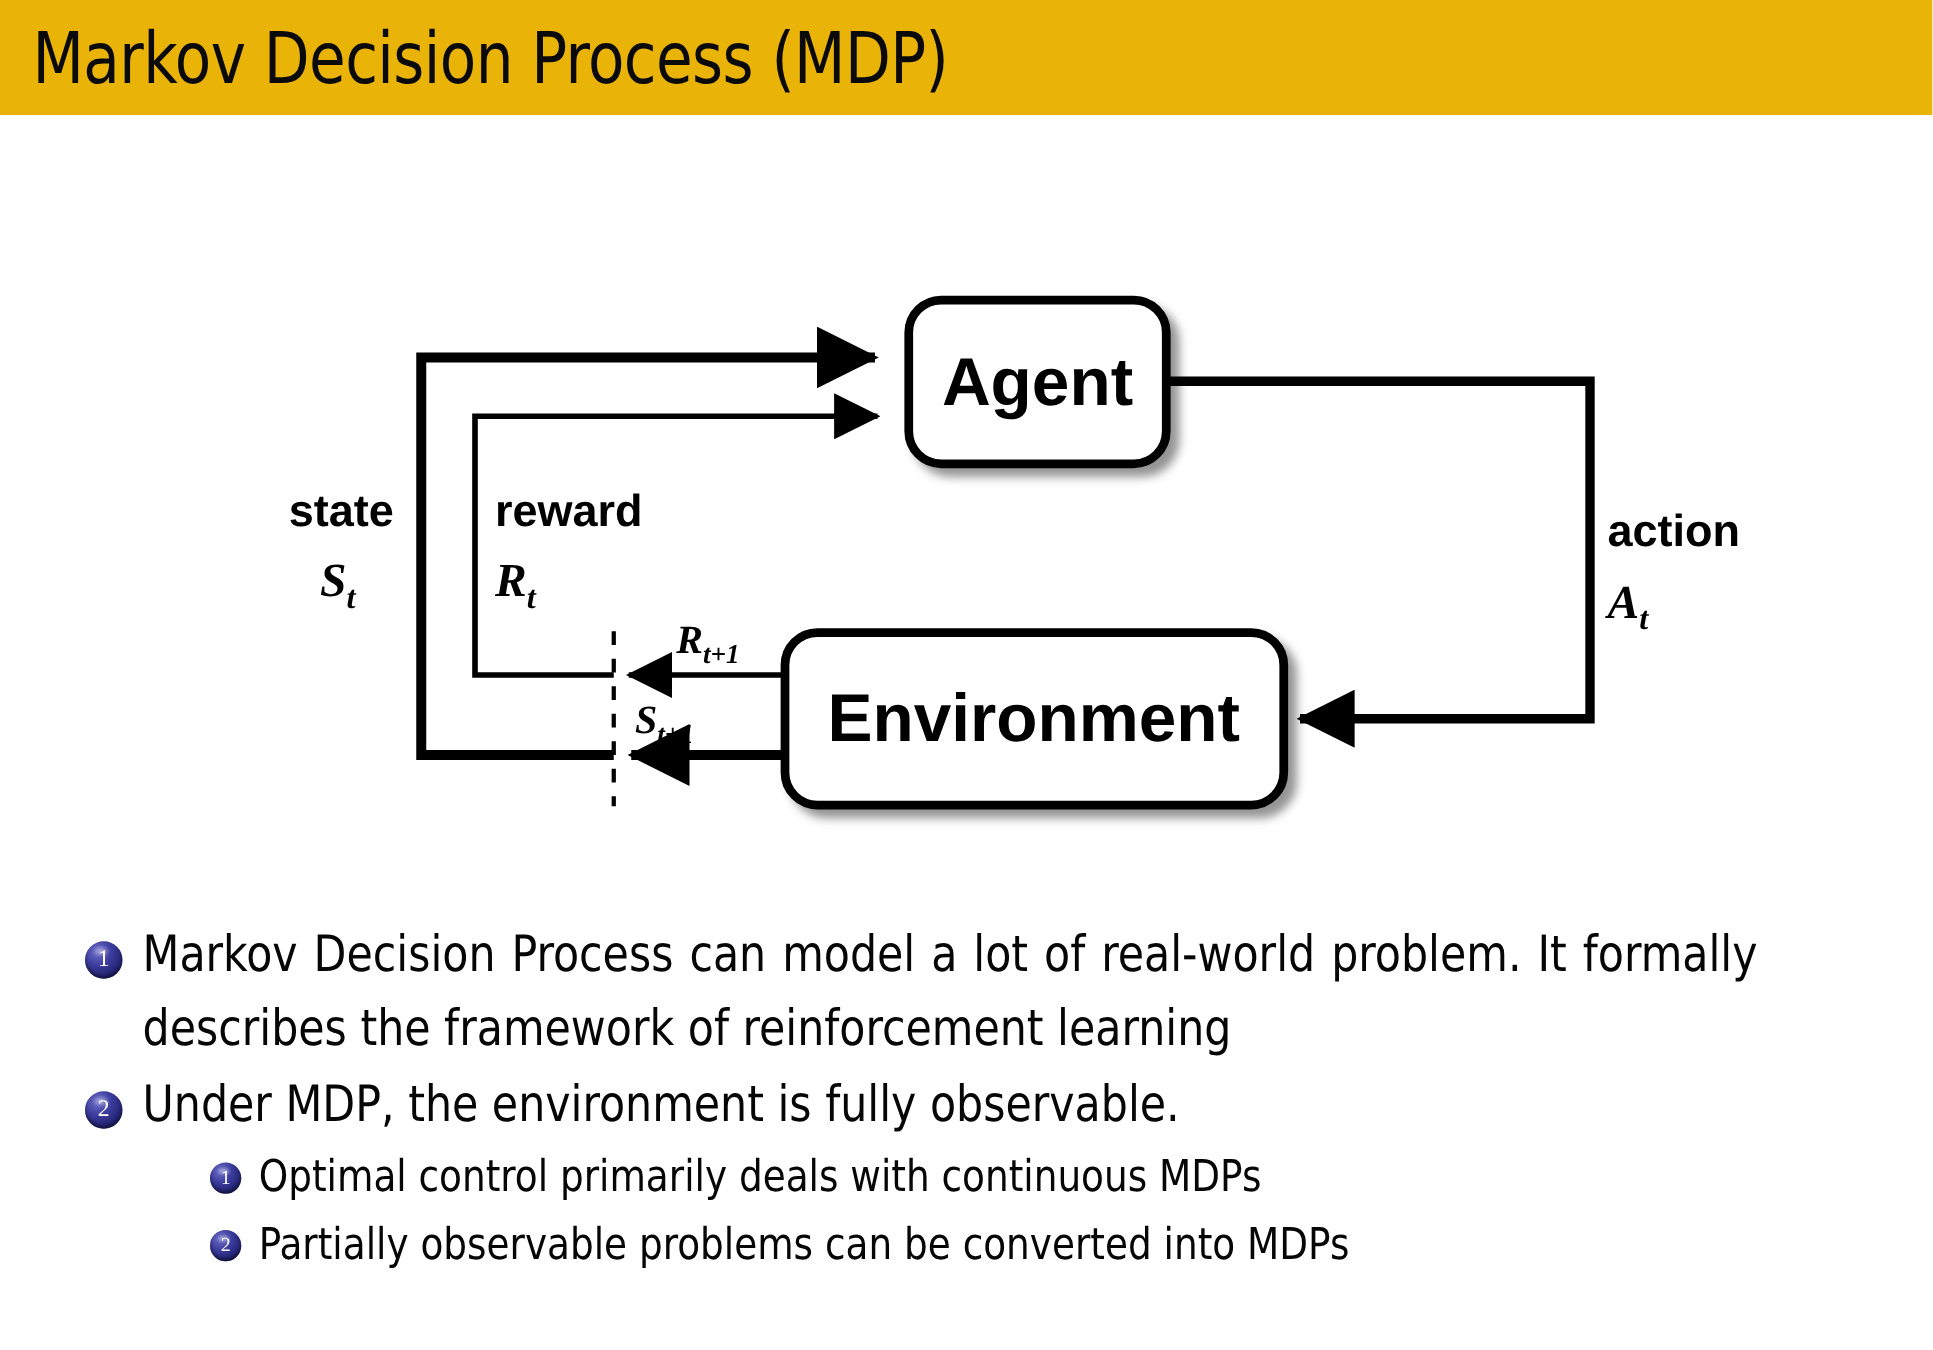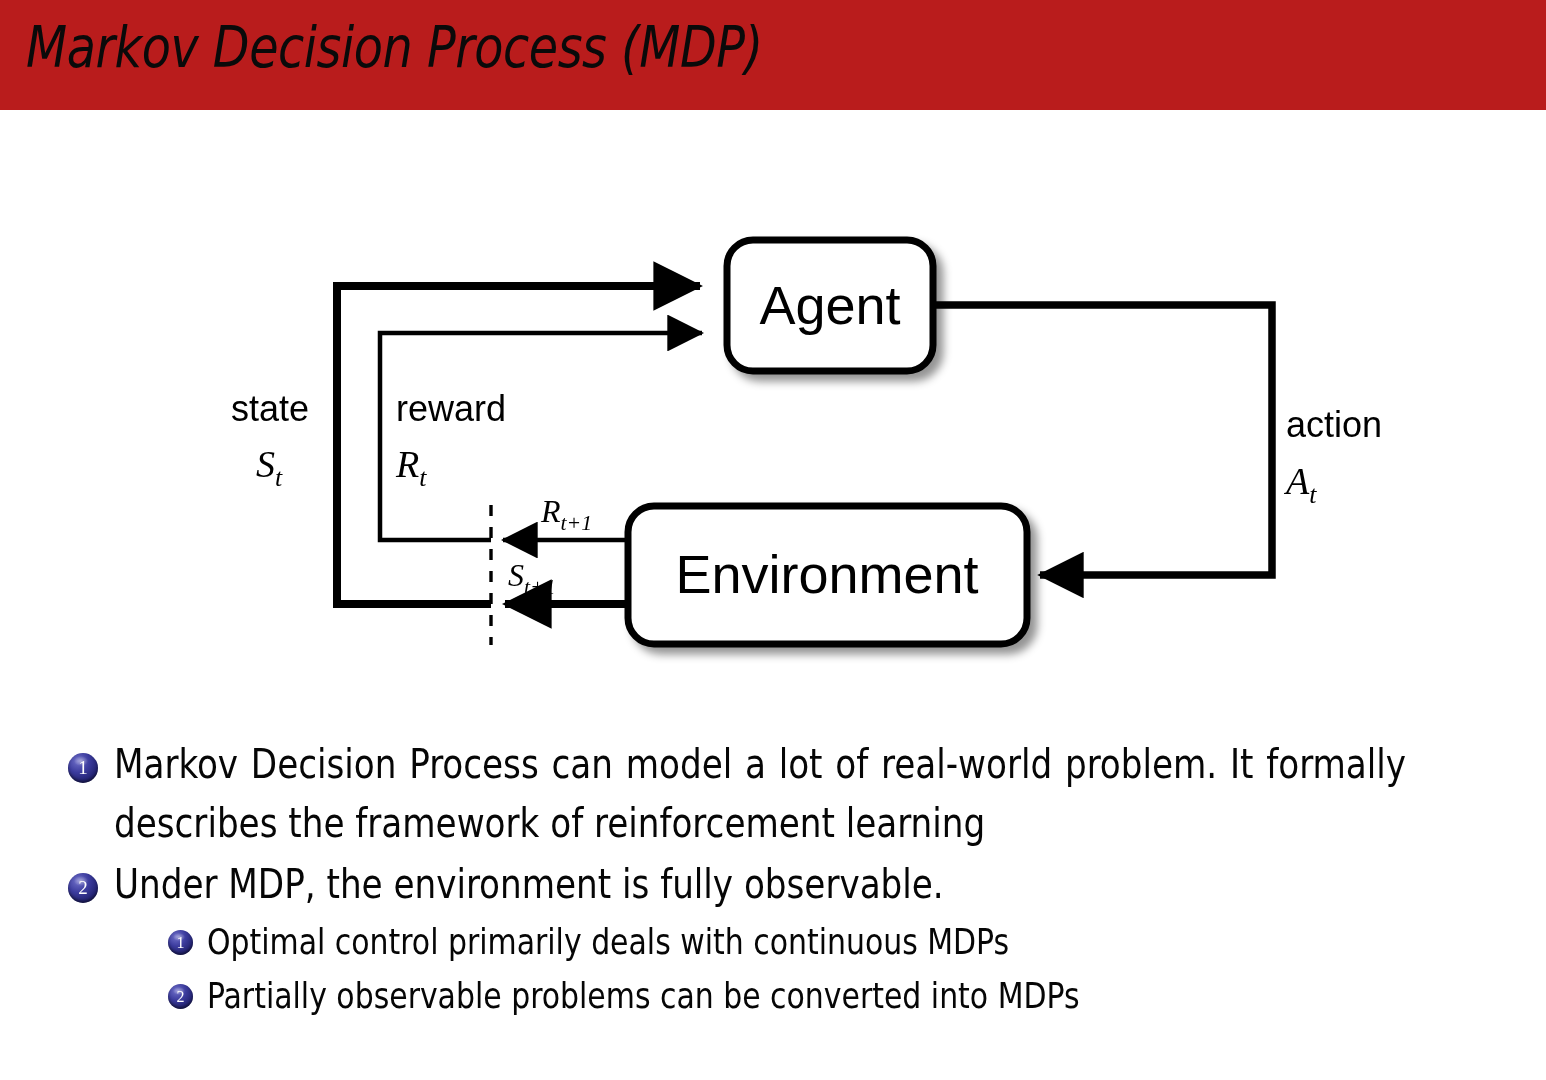--- a/index.html
+++ b/index.html
@@ -15,23 +15,22 @@
     font-family: "Liberation Sans", sans-serif;
     -webkit-font-smoothing: antialiased;
   }
 
   
   #header-band {
     position: absolute;
     left: 0;
     top: 0;
     width: 1546px;
-    height: 110px;
-    background: #b91c1c;
-    font-style: italic;
+    height: 92px;
+    background: #eab308;
   }
   #slide-title {
     position: absolute;
     left: 26px;
     top: 14px;
     font-family: "DejaVu Sans Condensed", "Liberation Sans Narrow", "Liberation Sans", sans-serif;
     font-size: 57px;
     font-weight: 400;
     color: #0a0a0a;
     letter-spacing: -0.5px;
@@ -40,20 +39,21 @@
     transform-origin: left center;
   }
 
   
   #diagram {
     position: absolute;
     left: 0;
     top: 110px;
     width: 1252px;
     height: 600px;
+    font-weight: bold;
   }
   #diagram svg { display: block; }
 
   .dg-boxlabel {
     font-family: "Liberation Sans", sans-serif;
     font-size: 54px;
     fill: #000;
   }
   .dg-plainlabel {
     font-family: "Liberation Sans", sans-serif;

